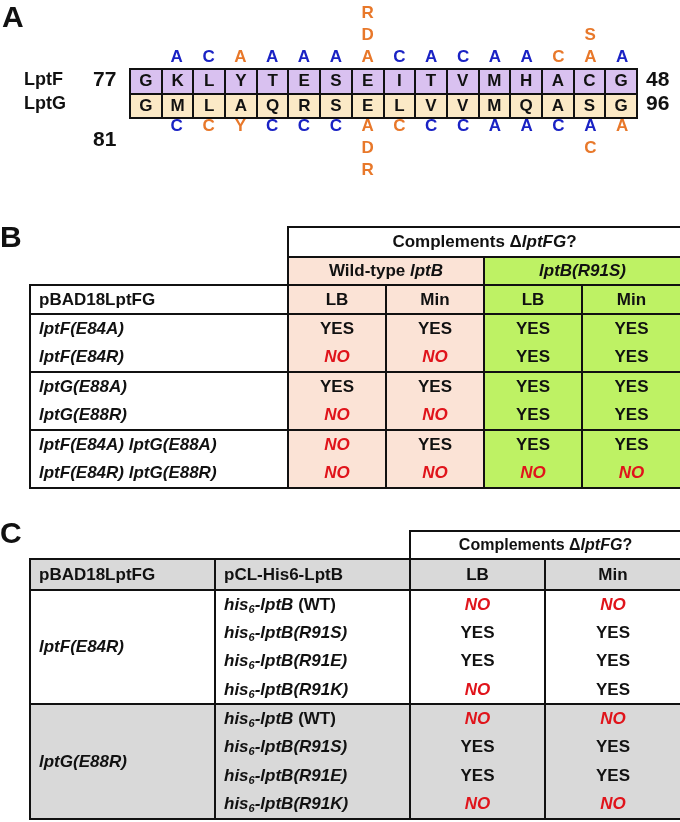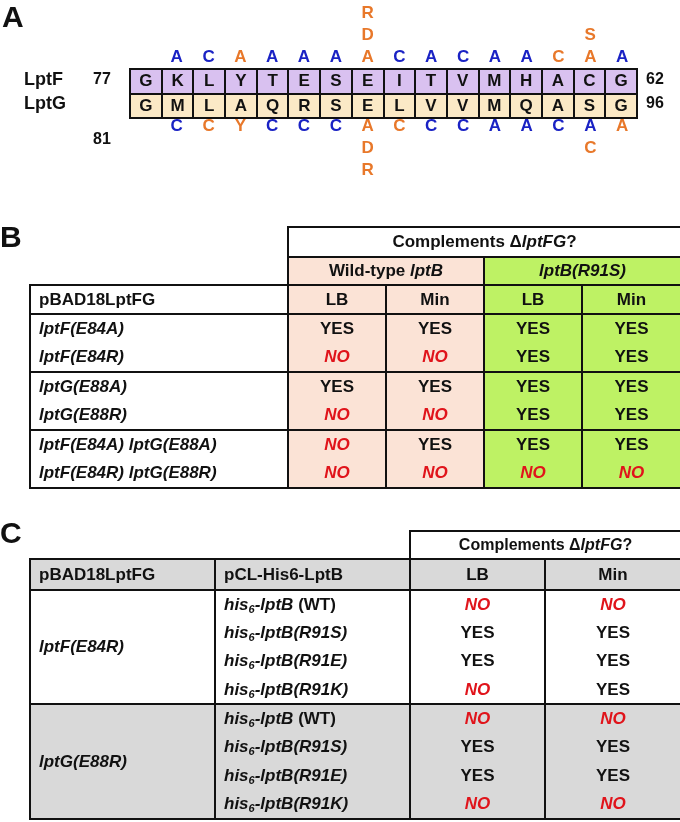--- a/index.html
+++ b/index.html
@@ -2,21 +2,21 @@
 <html><head>
 <meta charset="utf-8">
 <style>
   html, body { margin: 0; padding: 0; background: #ffffff; }
   body { width: 680px; height: 822px; position: relative; overflow: hidden;
          font-family: "Liberation Sans", sans-serif; color: #111; }
   .panel-label { position: absolute; font-weight: bold; font-size: 30px; line-height: 30px; }
 
   
   .seq-name { position: absolute; font-weight: bold; font-size: 18px; line-height: 22px; }
-  .seq-num { position: absolute; font-weight: bold; font-size: 16px; line-height: 22px; }
+  .seq-num { position: absolute; font-weight: bold; font-size: 21px; line-height: 22px; }
   .seq-box { position: absolute; left: 129px; top: 68px; width: 509px; border: 2px solid #111; box-sizing: border-box; }
   .seq-row { display: flex; height: 22.5px; }
   .seq-row + .seq-row { border-top: 2px solid #111; }
   .seq-cell { flex: 1; display: flex; align-items: center; justify-content: center; font-weight: bold; font-size: 17px; }
   .seq-cell + .seq-cell { border-left: 2px solid #111; }
   .row-f { background: #d9c1f0; }
   .row-g { background: #fbe9c6; }
   .sub-row { position: absolute; left: 129px; width: 509px; display: flex; }
   .sub-col { flex: 1; display: flex; flex-direction: column; align-items: center; font-weight: bold; font-size: 17px; line-height: 22px; }
   .sub-col.top { justify-content: flex-end; }
@@ -129,21 +129,21 @@
       <div class="seq-cell">V</div>
       <div class="seq-cell">V</div>
       <div class="seq-cell">M</div>
       <div class="seq-cell">Q</div>
       <div class="seq-cell">A</div>
       <div class="seq-cell">S</div>
       <div class="seq-cell">G</div>
     </div>
 </div>
 
-<div class="seq-num" style="left:646px;top:68px;">62</div>
+<div class="seq-num" style="left:646px;top:68px;">48</div>
 <div class="seq-num" style="left:646px;top:92px;">96</div>
 
 <div id="bot-subs" class="sub-row" style="top:115px;">
     <div class="sub-col"></div>
     <div class="sub-col">
       <span class="c-blue">C</span>
     </div>
     <div class="sub-col">
       <span class="c-orange">C</span>
     </div>

